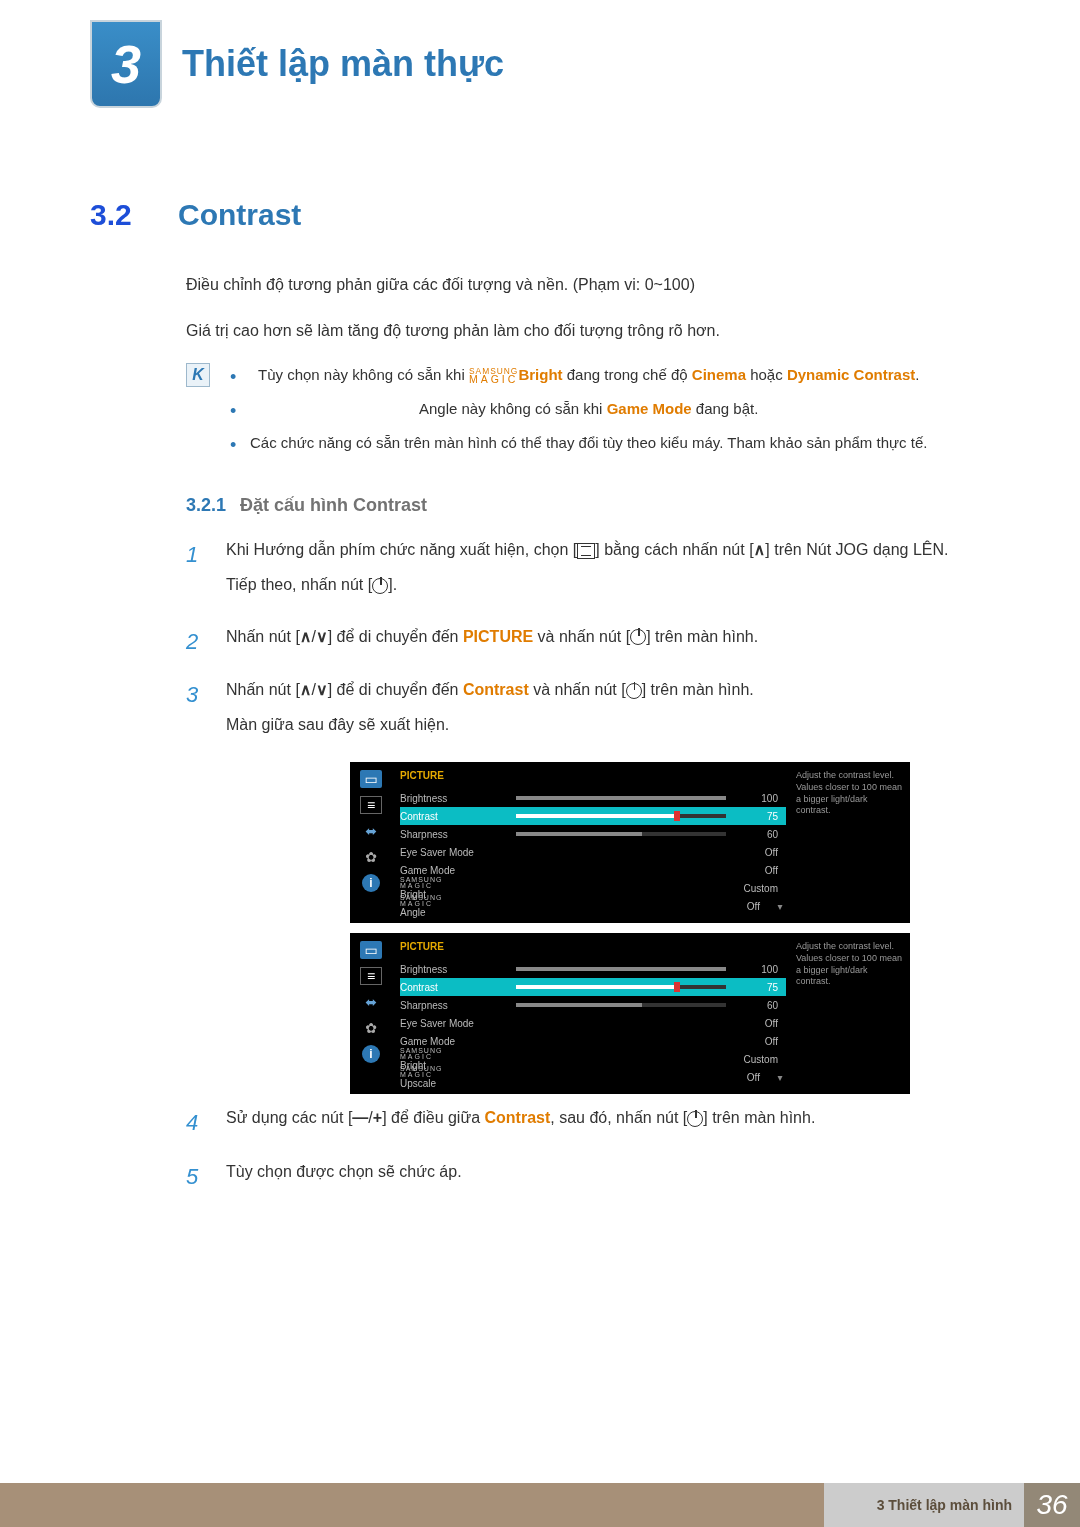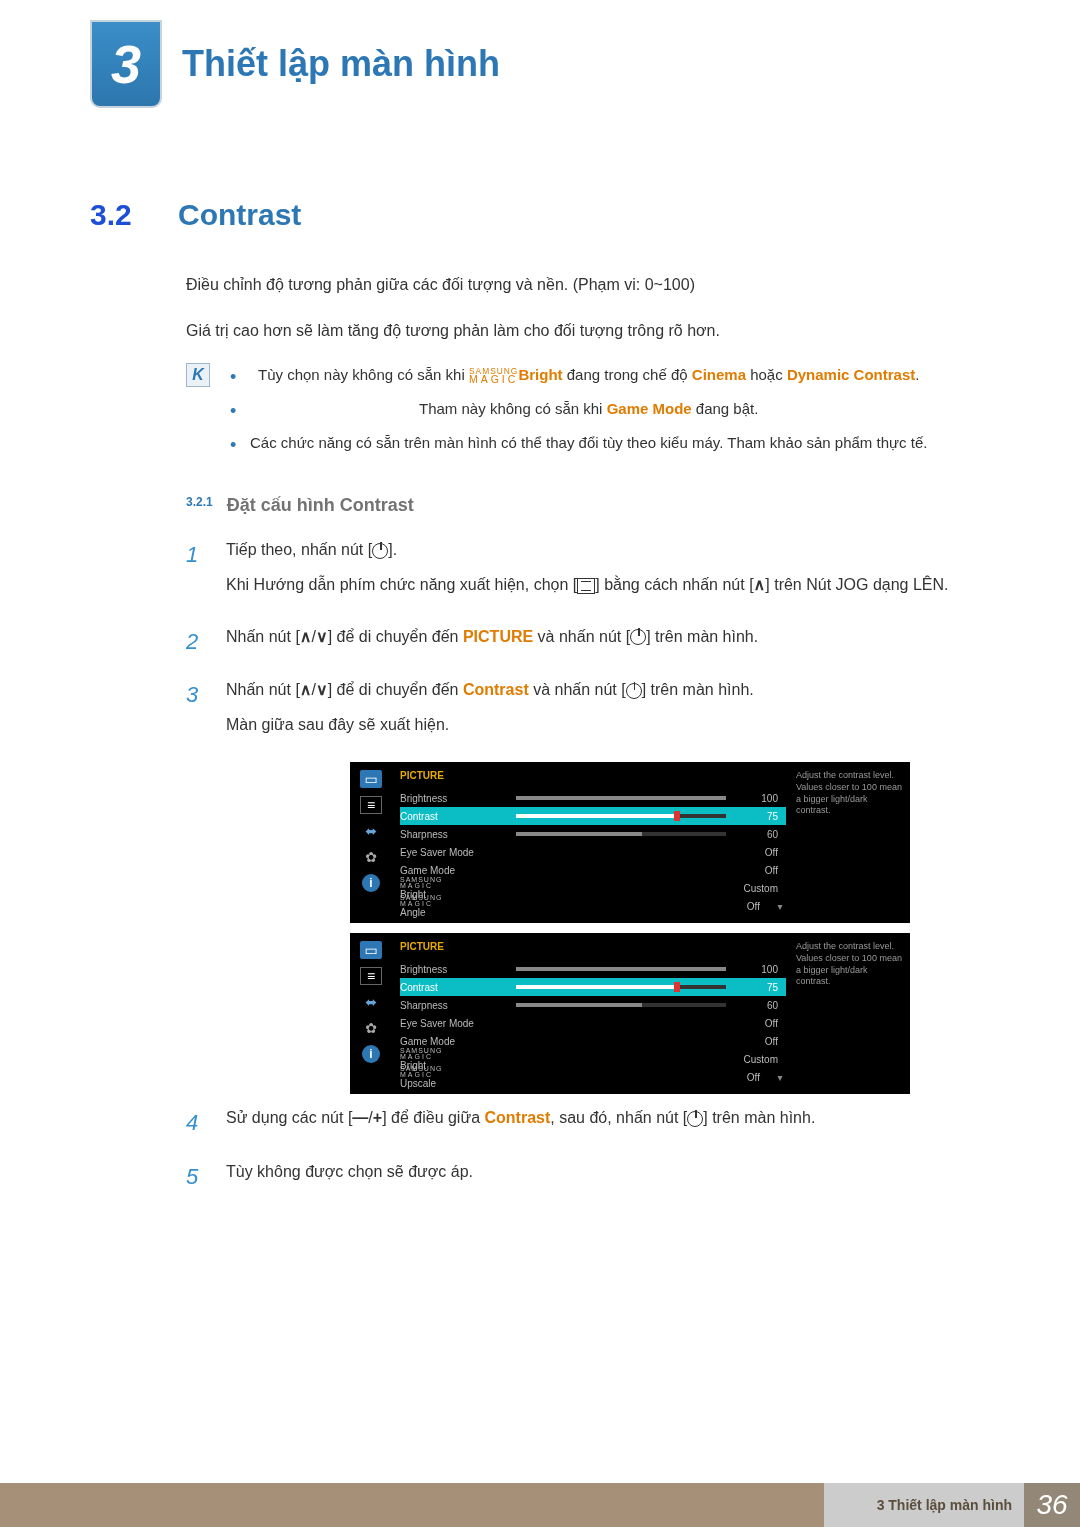--- a/index.html
+++ b/index.html
@@ -15,21 +15,21 @@
 .note-box { margin: 0 0 30px 96px; display: flex; gap: 20px; }
 .note-icon { width: 24px; height: 24px; border: 1px solid #9db8cc; background: #eaf2f8; display: flex; align-items: center; justify-content: center; font-style: italic; color: #2d78b4; font-weight: bold; flex-shrink: 0; }
 .note-list { list-style: none; font-size: 15px; line-height: 1.6; text-align: center; }
 .note-list li { position: relative; padding-left: 20px; margin-bottom: 10px; }
 .note-list li::before { content: "•"; position: absolute; left: 0; color: #2d78b4; font-size: 18px; }
 .hl { color: #e07c00; font-weight: bold; }
 .magic-label { display: inline-block; font-size: 0.7em; line-height: 0.9; vertical-align: middle; color: #e07c00; }
 .magic-label .top { font-size: 0.8em; letter-spacing: 1px; display: block; }
 .magic-label .bot { letter-spacing: 3px; display: block; }
 .subsec { display: flex; gap: 14px; margin: 30px 0 20px 96px; }
-.subsec-num { color: #2d78b4; font-size: 12px; font-weight: bold; }
+.subsec-num { color: #2d78b4; font-size: 18px; font-weight: bold; }
 .subsec-title { color: #737373; font-size: 18px; font-weight: bold; }
 .steps { margin-left: 96px; font-size: 16px; line-height: 1.7; }
 .step { display: flex; gap: 20px; margin-bottom: 16px; }
 .step-num { color: #3490d0; font-size: 22px; font-style: italic; width: 20px; flex-shrink: 0; }
 .step-txt p { margin-bottom: 8px; }
 .ico-inline { display: inline-flex; width: 18px; height: 16px; border: 1.5px solid #333; vertical-align: middle; align-items: center; justify-content: center; font-size: 10px; line-height: 1; }
 .ico-inline.menu::before { content: ""; width: 10px; height: 8px; border-top: 1.5px solid #333; border-bottom: 1.5px solid #333; position: relative; }
 .ico-up, .ico-down { font-weight: bold; }
 .ico-power { display: inline-flex; width: 16px; height: 16px; border: 1.5px solid #333; border-radius: 50%; position: relative; vertical-align: middle; }
 .ico-power::before { content: ""; position: absolute; top: -2px; left: 7px; width: 1.5px; height: 8px; background: #333; }
@@ -61,55 +61,55 @@
 .foot-left { flex: 1; background: #a79078; }
 .foot-label { width: 200px; background: #ccc; color: #5c4e3c; font-size: 14px; font-weight: bold; display: flex; align-items: center; justify-content: flex-end; padding-right: 12px; }
 .foot-page { width: 56px; background: #938877; color: #fff; font-size: 28px; font-style: italic; display: flex; align-items: center; justify-content: center; }
 </style>
 </head>
 <body>
 
 <div class="page">
   <div class="chapter-row">
     <div class="chapter-tab">3</div>
-    <div class="chapter-title">Thiết lập màn hình</div>
+    <div class="chapter-title">Thiết lập màn thực</div>
   </div>
 
   <div class="sec-row">
     <div class="sec-num">3.2</div>
     <div class="sec-title">Contrast</div>
   </div>
 
   <p class="body-p">Điều chỉnh độ tương phản giữa các đối tượng và nền. (Phạm vi: 0~100)</p>
   <p class="body-p">Giá trị cao hơn sẽ làm tăng độ tương phản làm cho đối tượng trông rõ hơn.</p>
 
   <div class="note-box">
     <div class="note-icon">K</div>
     <ul class="note-list">
       <li>
         <span>Tùy chọn này không có sẵn khi </span><span class="magic-label"><span class="top">SAMSUNG</span><span class="bot">MAGIC</span></span><span class="hl">Bright</span><span> đang trong chế độ </span><span class="hl">Cinema</span><span> hoặc </span><span class="hl">Dynamic Contrast</span><span>.</span>
       </li>
       <li>
-        <span>Tham này không có sẵn khi </span><span class="hl">Game Mode</span><span> đang bật.</span>
+        <span>Angle này không có sẵn khi </span><span class="hl">Game Mode</span><span> đang bật.</span>
       </li>
       <li>Các chức năng có sẵn trên màn hình có thể thay đổi tùy theo kiểu máy. Tham khảo sản phẩm thực tế.</li>
     </ul>
   </div>
 
   <div class="subsec">
     <div class="subsec-num">3.2.1</div>
     <div class="subsec-title">Đặt cấu hình Contrast</div>
   </div>
 
   <div class="steps">
     <div class="step">
       <div class="step-num">1</div>
       <div class="step-txt">
+        <p><span>Khi Hướng dẫn phím chức năng xuất hiện, chọn [</span><span class="ico-inline menu"></span><span>] bằng cách nhấn nút [</span><span class="ico-up">∧</span><span>] trên Nút JOG dạng LÊN.</span></p>
         <p><span>Tiếp theo, nhấn nút [</span><span class="ico-power"></span><span>].</span></p>
-        <p><span>Khi Hướng dẫn phím chức năng xuất hiện, chọn [</span><span class="ico-inline menu"></span><span>] bằng cách nhấn nút [</span><span class="ico-up">∧</span><span>] trên Nút JOG dạng LÊN.</span></p>
       </div>
     </div>
     <div class="step">
       <div class="step-num">2</div>
       <div class="step-txt">
           <p><span>Nhấn nút [</span><span class="ico-up">∧</span>/<span class="ico-down">∨</span><span>] để di chuyển đến </span><span class="hl">PICTURE</span><span> và nhấn nút [</span><span class="ico-power"></span><span>] trên màn hình.</span></p>
         </div>
     </div>
     <div class="step">
       <div class="step-num">3</div>
@@ -241,21 +241,21 @@
   <div class="steps">
     <div class="step">
       <div class="step-num">4</div>
       <div class="step-txt">
           <p><span>Sử dụng các nút [</span><b>—</b>/<b>+</b><span>] để điều giữa </span><span class="hl">Contrast</span><span>, sau đó, nhấn nút [</span><span class="ico-power"></span><span>] trên màn hình.</span></p>
         </div>
     </div>
     <div class="step">
       <div class="step-num">5</div>
       <div class="step-txt">
-          <p>Tùy không được chọn sẽ được áp.</p>
+          <p>Tùy chọn được chọn sẽ chức áp.</p>
         </div>
     </div>
   </div>
 
   <div class="doc-footer">
     <div class="foot-left"></div>
     <div class="foot-label">3 Thiết lập màn hình</div>
     <div class="foot-page">36</div>
   </div>
 </div>

